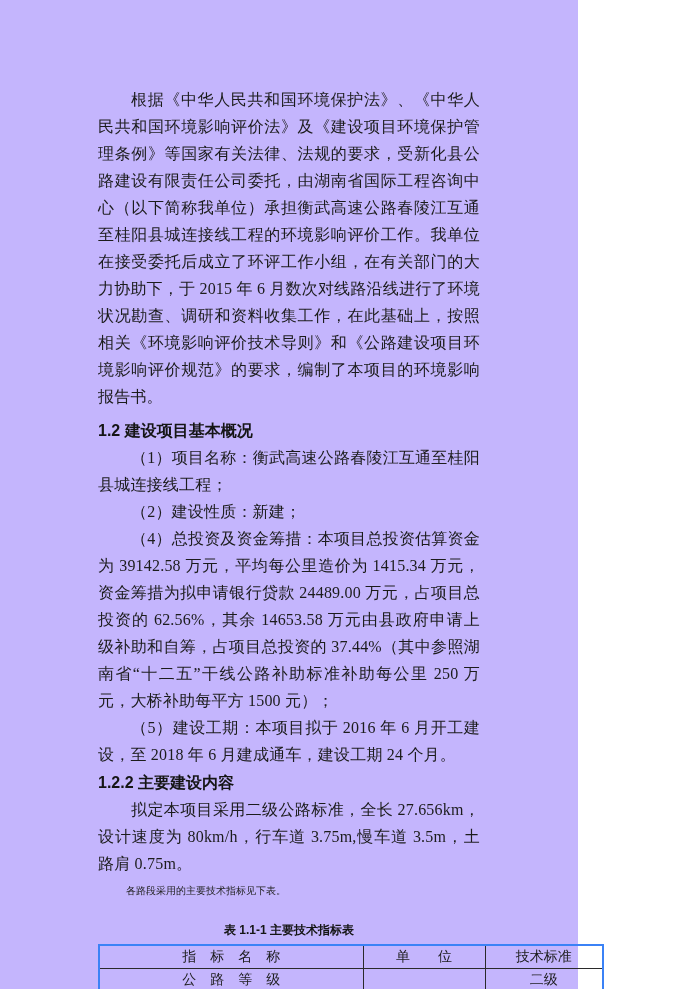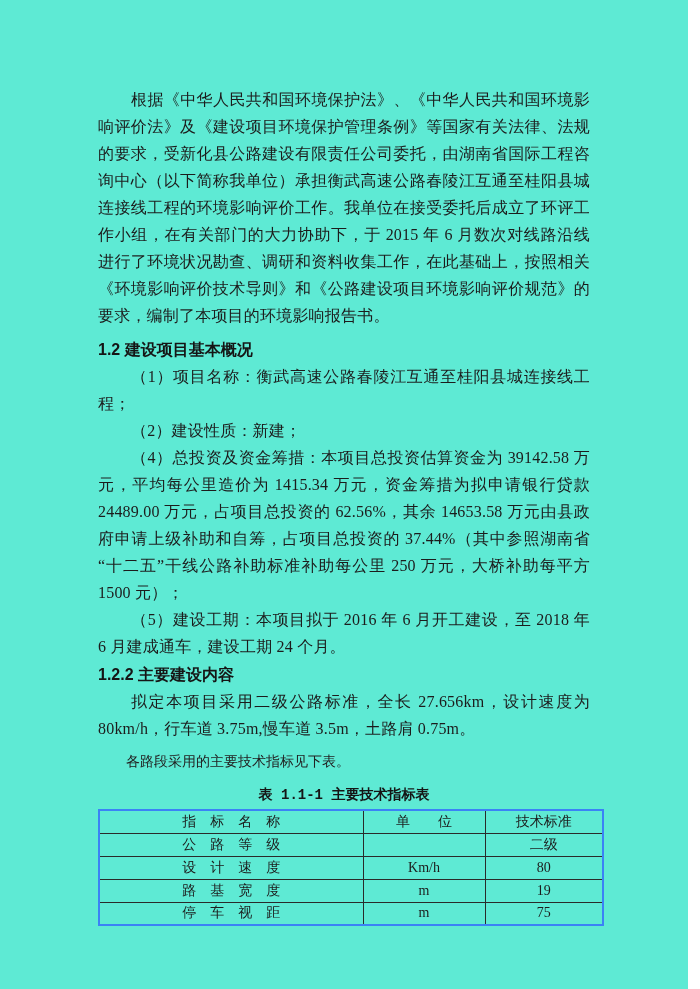--- a/index.html
+++ b/index.html
@@ -1,54 +1,54 @@
 <!DOCTYPE html>
 <html lang="zh"><head>
 <meta charset="utf-8">
 <style>
   * { margin:0; padding:0; box-sizing:border-box; }
   html,body { background:#ffffff; }
   body { width:700px; height:989px; font-family:"Liberation Serif","DejaVu Serif",serif; color:#1c1c1c; }
   .page {
     position:relative;
-    width:688px; height:989px;
-    background:#5eead4;
+    width:578px; height:989px;
+    background:#c4b5fd;
     padding:86px 98px 0 98px;
   }
   .body-para {
     font-size:16px;
     line-height:27px;
     text-align:justify;
     text-indent:33px;
     letter-spacing:0.2px;
   }
   .list-item { margin:0; }
   h2.sec, h3.sec {
     font-family:"Liberation Sans","DejaVu Sans",sans-serif;
     font-size:16px;
     font-weight:bold;
     line-height:27px;
     margin-top:7px;
     color:#151515;
   }
   h3.sec { margin-top:1px; }
   .table-intro {
-    font-size:14px;
+    font-size:10px;
     line-height:23px;
     text-indent:28px;
-    margin-top:8px;
+    margin-top:2px;
     color:#222;
   }
   .table-caption {
-    font-family:Liberation Mono, monospace;
-    font-size:14px;
+    font-family:Liberation Sans, sans-serif;
+    font-size:12px;
     font-weight:bold;
     text-align:center;
     line-height:21px;
-    margin-top:12px;
+    margin-top:18px;
     color:#151515;
   }
   table.spec {
     width:504px;
     margin-top:3px;
     border-collapse:collapse;
     border:2px solid #3b82f6;
     table-layout:fixed;
   }
   table.spec th, table.spec td {

